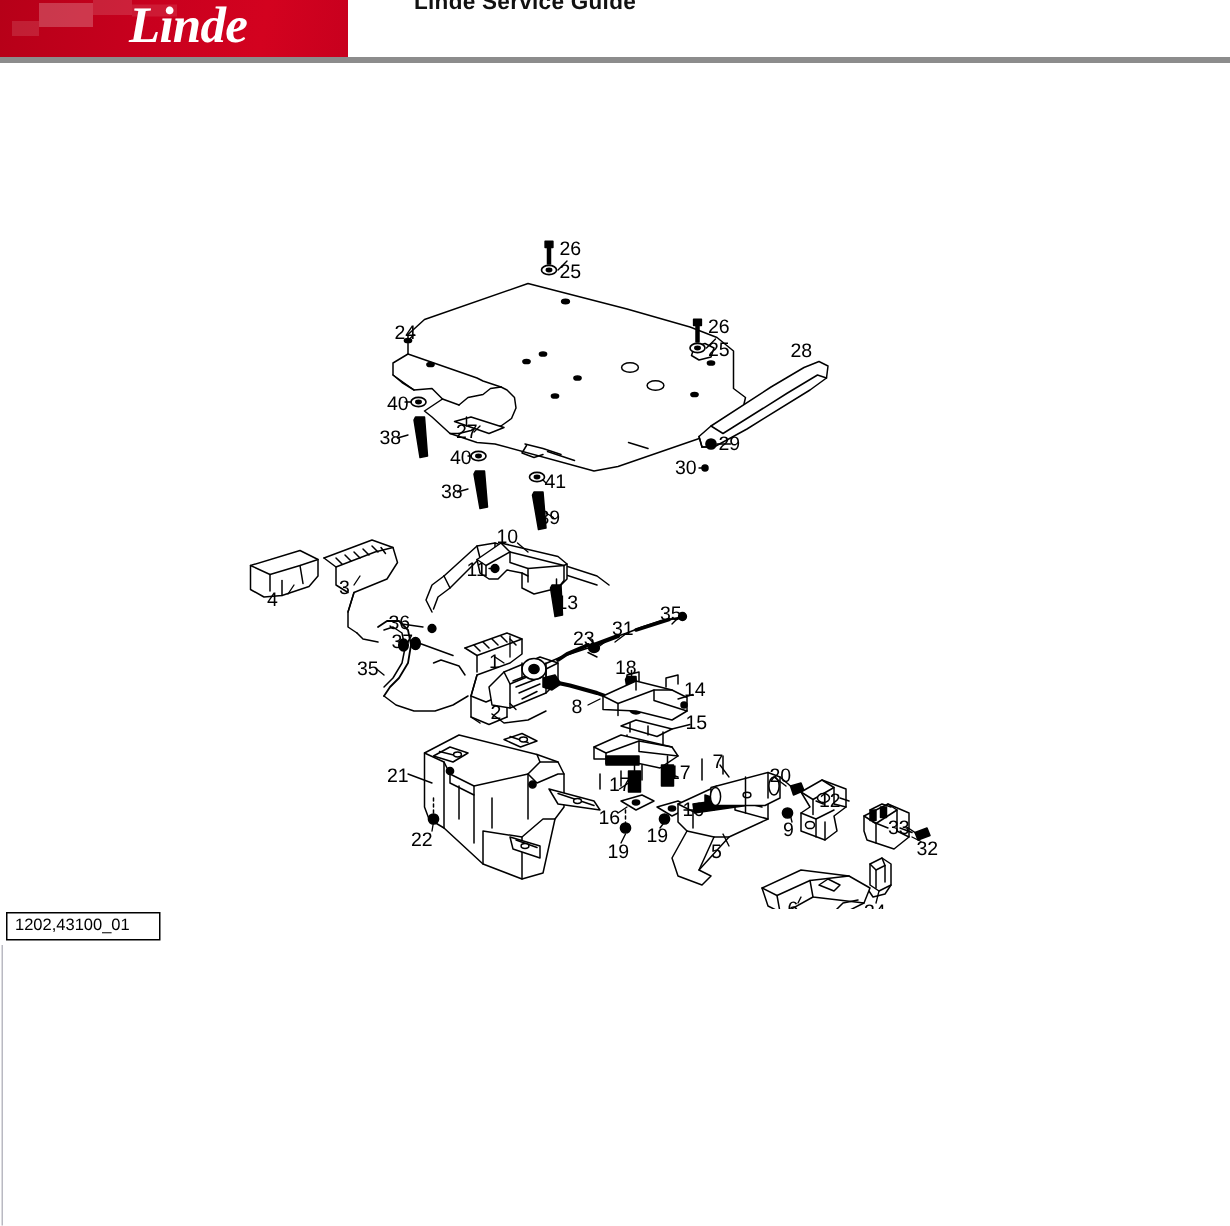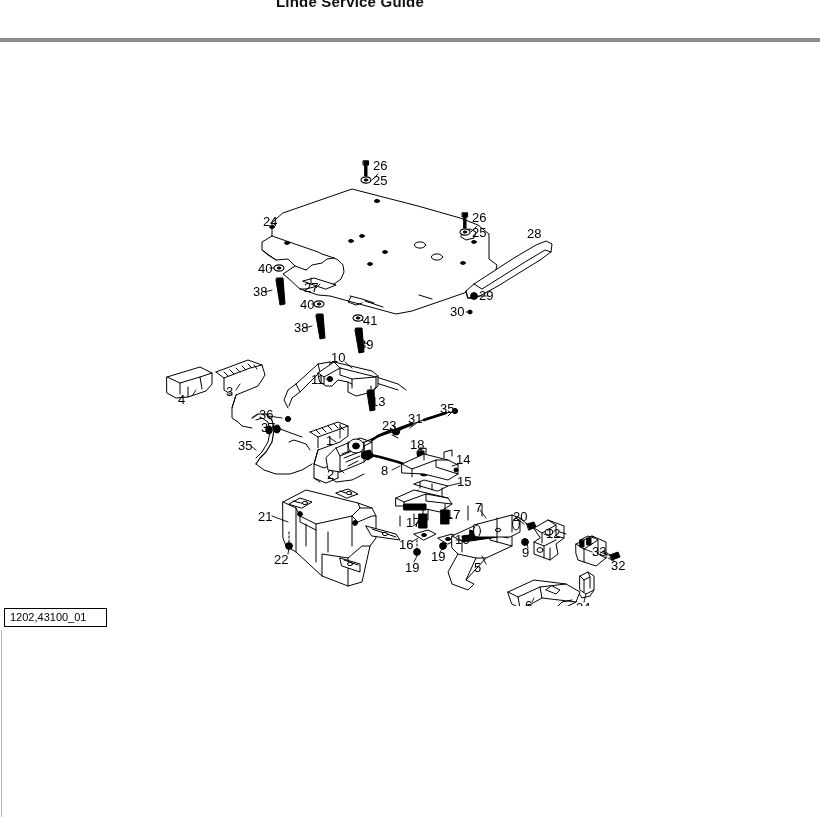--- a/index.html
+++ b/index.html
@@ -44,20 +44,27 @@
     padding:2px 20px 3px 5px;font-size:11px;color:#000;
     line-height:12px;
   }
   #left-rule{position:absolute;left:1px;top:630px;width:1px;height:187px;background:#b9b9c2;}
 </style>
 </head>
 <body>
 
 <div id="header">
 
+  <div id="logo-banner">
+    <div class="banner-artifact" id="art1"></div>
+    <div class="banner-artifact" id="art2"></div>
+    <div class="banner-artifact" id="art3"></div>
+    <div class="banner-artifact" id="art4"></div>
+    <div id="logo-wordmark">Linde</div>
+  </div>
 
   <div id="guide-title">Linde Service Guide</div>
   <div id="header-rule"></div>
 </div>
 
 <div id="drawing-area">
 <svg id="svg-drawing" width="820" height="560" viewBox="0 0 820 560">
   <defs>
     <g id="bolt-sym">
       <rect x="-2.6" y="-5.2" width="5.2" height="4.2" fill="#000"></rect>

